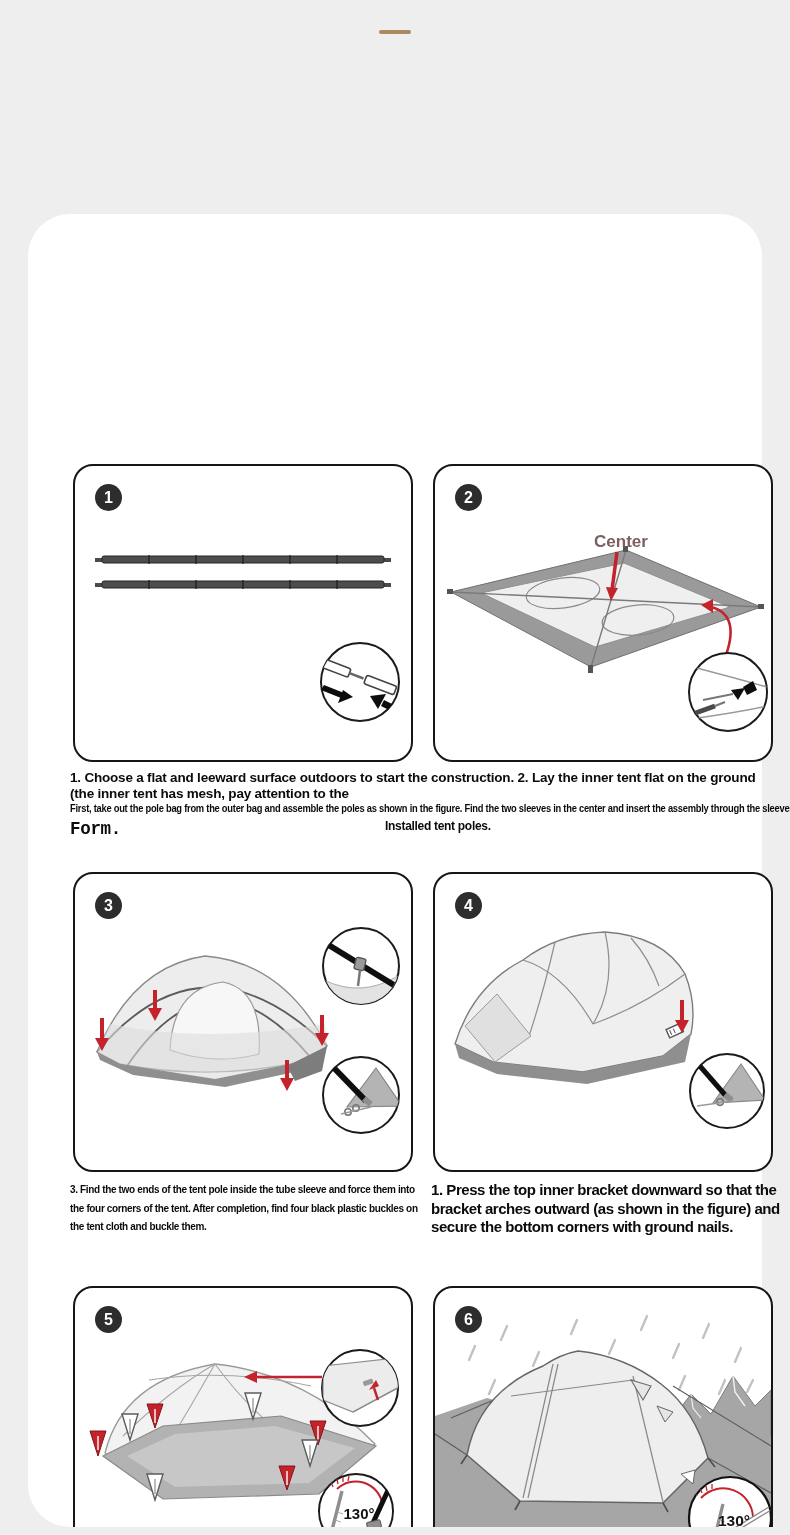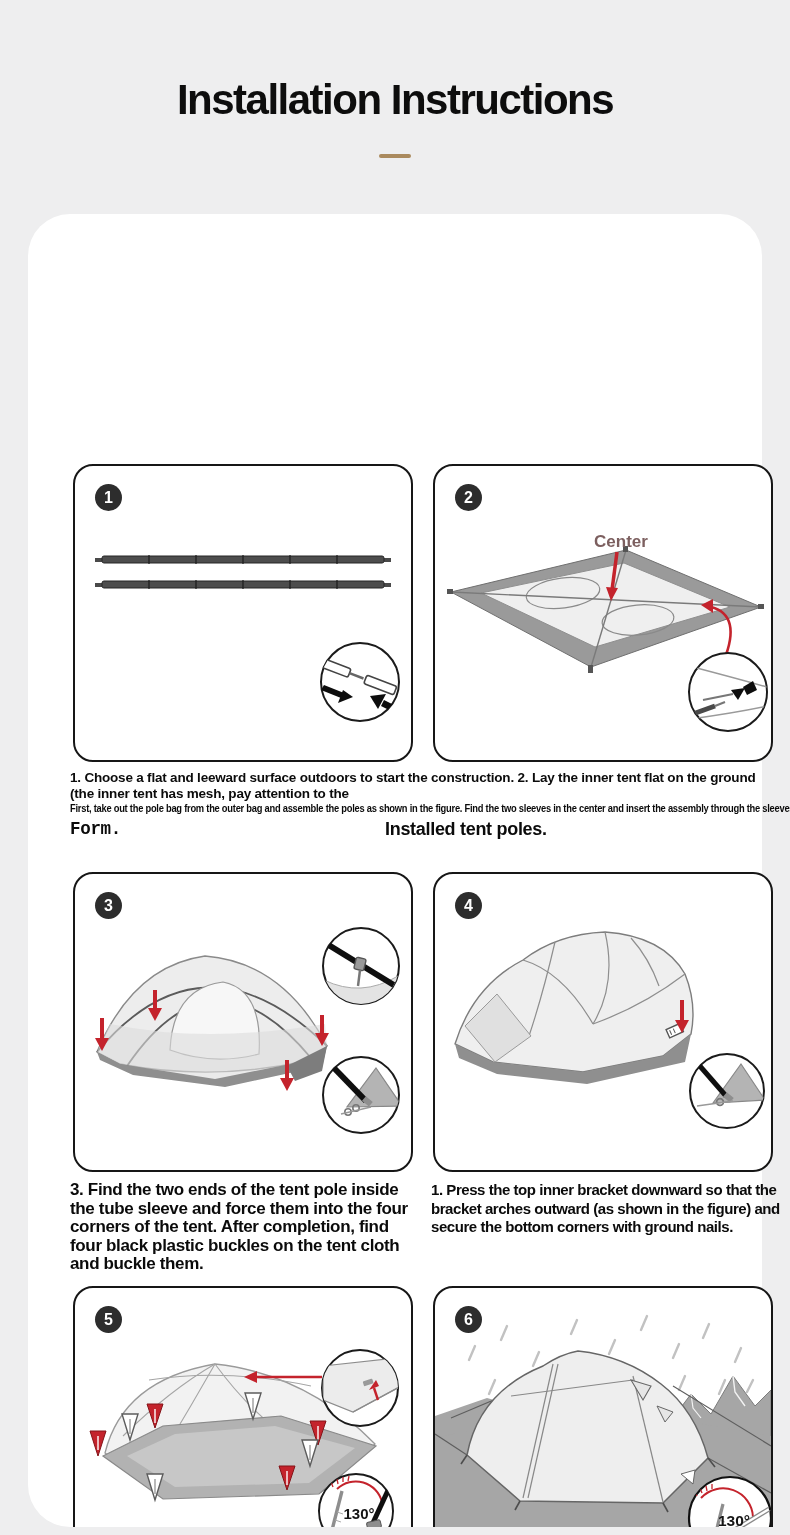--- a/index.html
+++ b/index.html
@@ -39,36 +39,35 @@
     z-index:3;
   }
   .cap{position:absolute;font-weight:bold;color:#0b0b0b;}
   .cap-step12-bold{left:42px;top:556px;width:704px;font-size:13.5px;line-height:16px;letter-spacing:-0.2px;}
   .cap-step12-small{
     left:42px;top:588px;width:830px;font-size:11px;line-height:13px;
     letter-spacing:-0.3px;white-space:nowrap;
     transform:scaleX(0.85);transform-origin:left top;
   }
   .cap-form{left:42px;top:605px;font-size:17.5px;letter-spacing:-0.3px;font-family:Liberation Mono, monospace;}
-  .cap-installed{left:357px;top:605px;font-size:18px;letter-spacing:-0.3px;}
-  .cap-step3{left:42px;top:967px;width:348px;font-size:17px;line-height:18.5px;letter-spacing:-0.35px;}
+  .cap-installed{left:357px;top:605px;font-size:12px;letter-spacing:-0.3px;}
+  .cap-step3{left:42px;top:967px;width:348px;font-size:10px;line-height:18.5px;letter-spacing:-0.35px;}
   .cap-step4{left:403px;top:967px;width:360px;font-size:15px;line-height:18.5px;letter-spacing:-0.45px;}
   .p1{left:45px;top:250px;}
   .p2{left:405px;top:250px;}
   .p3{left:45px;top:658px;height:300px;}
   .p4{left:405px;top:658px;height:300px;}
   .p5{left:45px;top:1072px;height:300px;}
   .p6{left:405px;top:1072px;height:300px;}
   .bottom-strip{position:absolute;left:0;top:1527px;width:790px;height:8px;background:#eeeeef;}
 </style>
 </head>
 <body>
 
 <div class="header">
-  <h1 class="page-title">Installation Instructions</h1>
   <div class="divider"></div>
 </div>
 
 <div class="card">
 
   <div class="panel p1">
     <div class="badge">1</div>
     <svg width="336" height="294" viewBox="0 0 336 294">
       <g>
         <rect x="20" y="92" width="7" height="4" fill="#4a4a4a"></rect>

